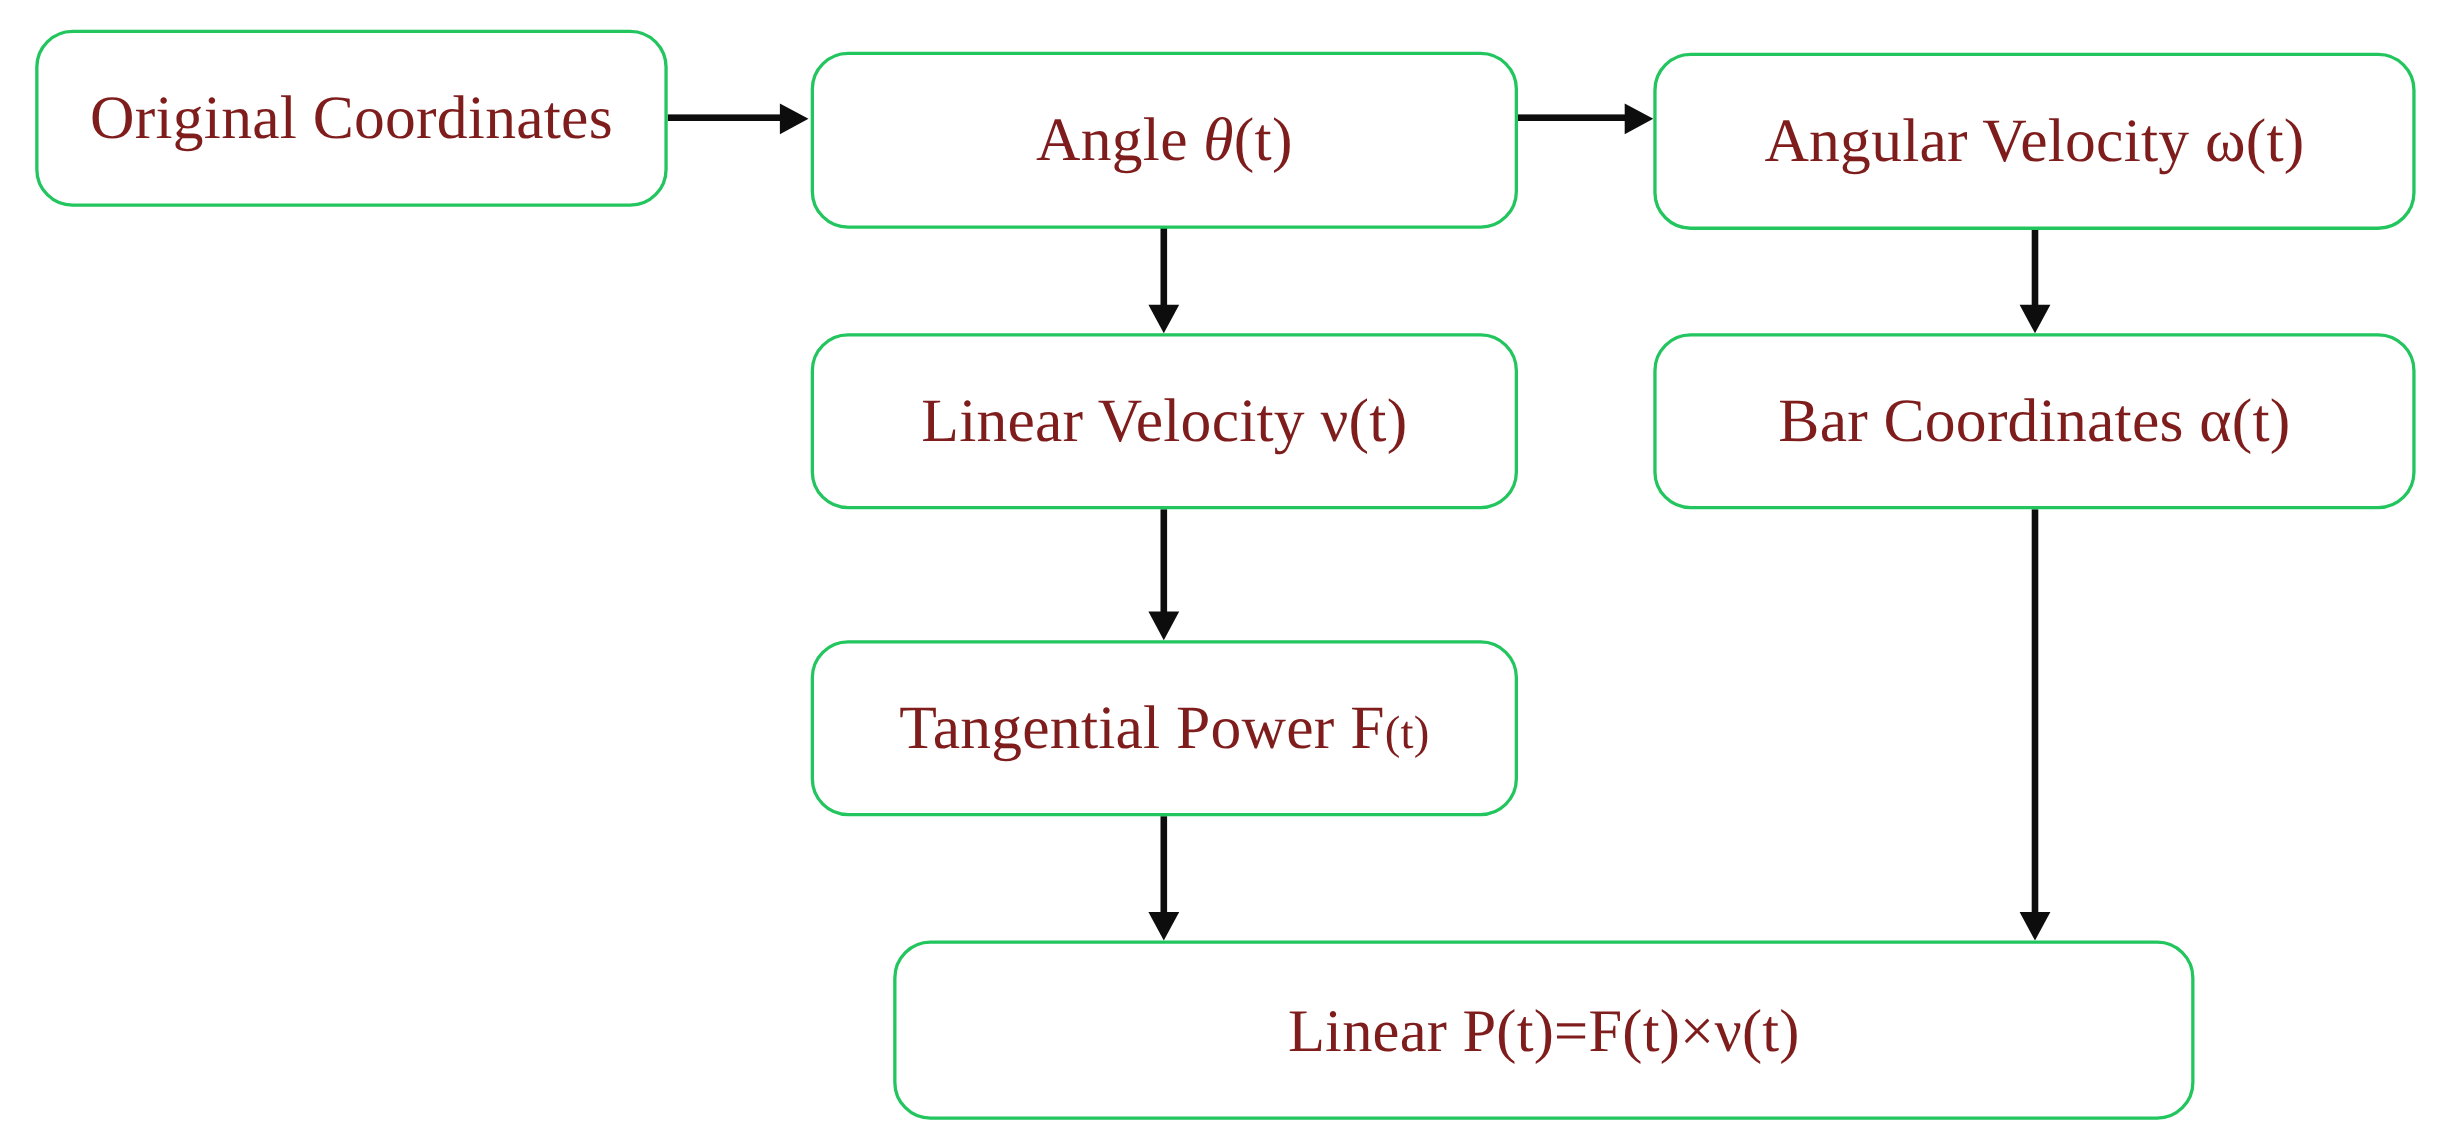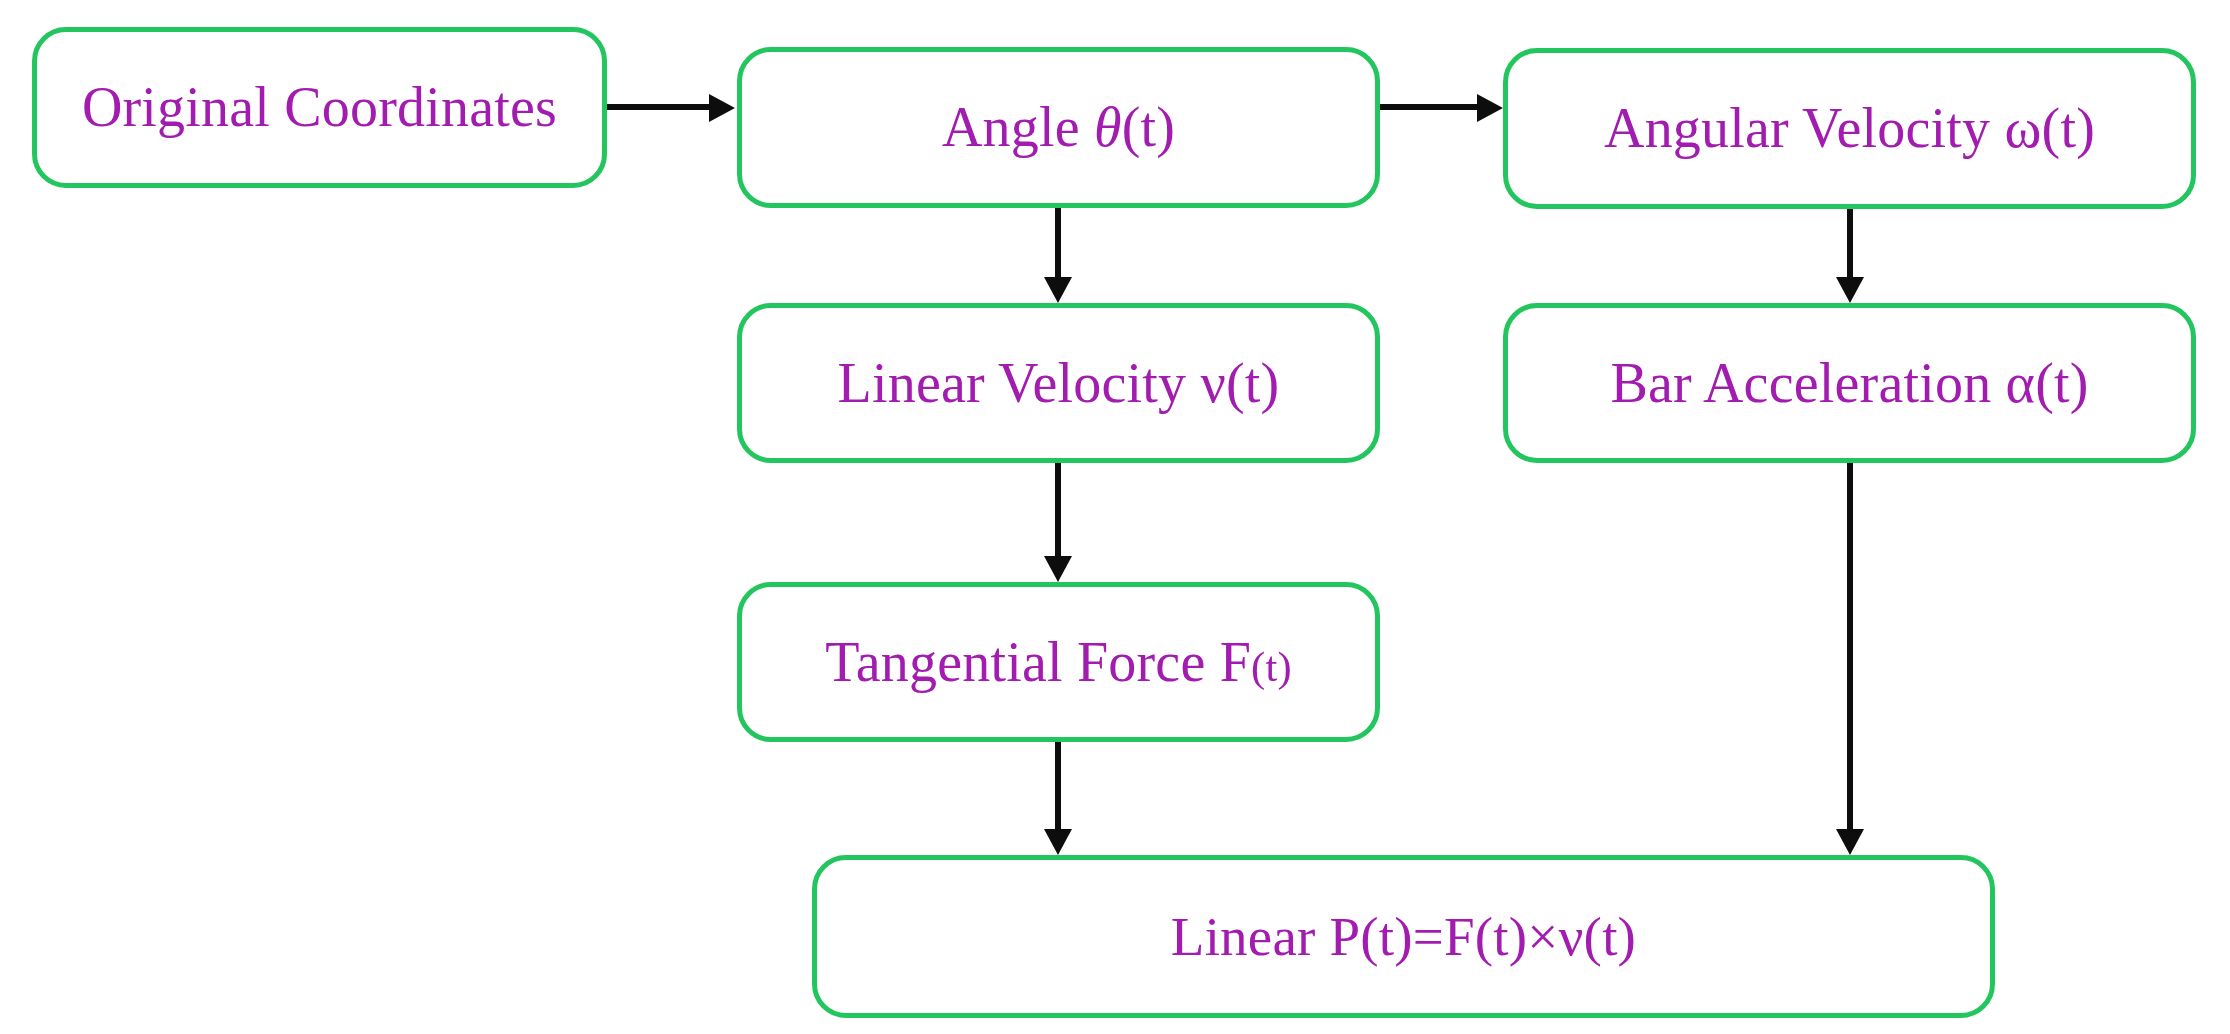--- a/index.html
+++ b/index.html
@@ -13,27 +13,27 @@
     width: 2230px;
     height: 1034px;
     background: #ffffff;
     overflow: hidden;
     font-family: "Liberation Serif", "DejaVu Serif", serif;
   }
   .node {
     position: absolute;
     box-sizing: border-box;
     background: #ffffff;
-    border: 5px solid #22c55e;
+    border: 3px solid #22c55e;
     border-radius: 34px;
     display: flex;
     align-items: center;
     justify-content: center;
     text-align: center;
-    color: #a21caf;
+    color: #7f1d1d;
     line-height: 1.15;
     z-index: 3;
   }
   .node .label {
     font-size: 56px;
     letter-spacing: 0.2px;
     white-space: nowrap;
     padding: 0 14px;
   }
   .node.power .label { font-size: 55px; }
@@ -82,25 +82,25 @@
 
   <div class="node" style="left:1503px; top:27px; width:693px; height:161px;margin-top:21px;">
     <span class="label">Angular Velocity ω(t)</span>
   </div>
 
   <div class="node" style="left:737px; top:303px; width:643px; height:160px;">
     <span class="label">Linear Velocity ν(t)</span>
   </div>
 
   <div class="node" style="left:1503px; top:303px; width:693px; height:160px;">
-    <span class="label">Bar Acceleration α(t)</span>
+    <span class="label">Bar Coordinates α(t)</span>
   </div>
 
   <div class="node" style="left:737px; top:582px; width:643px; height:160px;">
-    <span class="label"><span>Tangential Force F</span><span class="small-t">(t)</span></span>
+    <span class="label"><span>Tangential Power F</span><span class="small-t">(t)</span></span>
   </div>
 
   <div class="node power" style="left:812px; top:855px; width:1183px; height:163px;">
     <span class="label">Linear P(t)=F(t)×ν(t)</span>
   </div>
 
   <div class="edge h" style="left:607px; top:104px; width:104px;"></div>
   <div class="arrowhead right" style="left:709px; top:94px;"></div>
 
   <div class="edge h" style="left:1380px; top:104px; width:99px;"></div>

